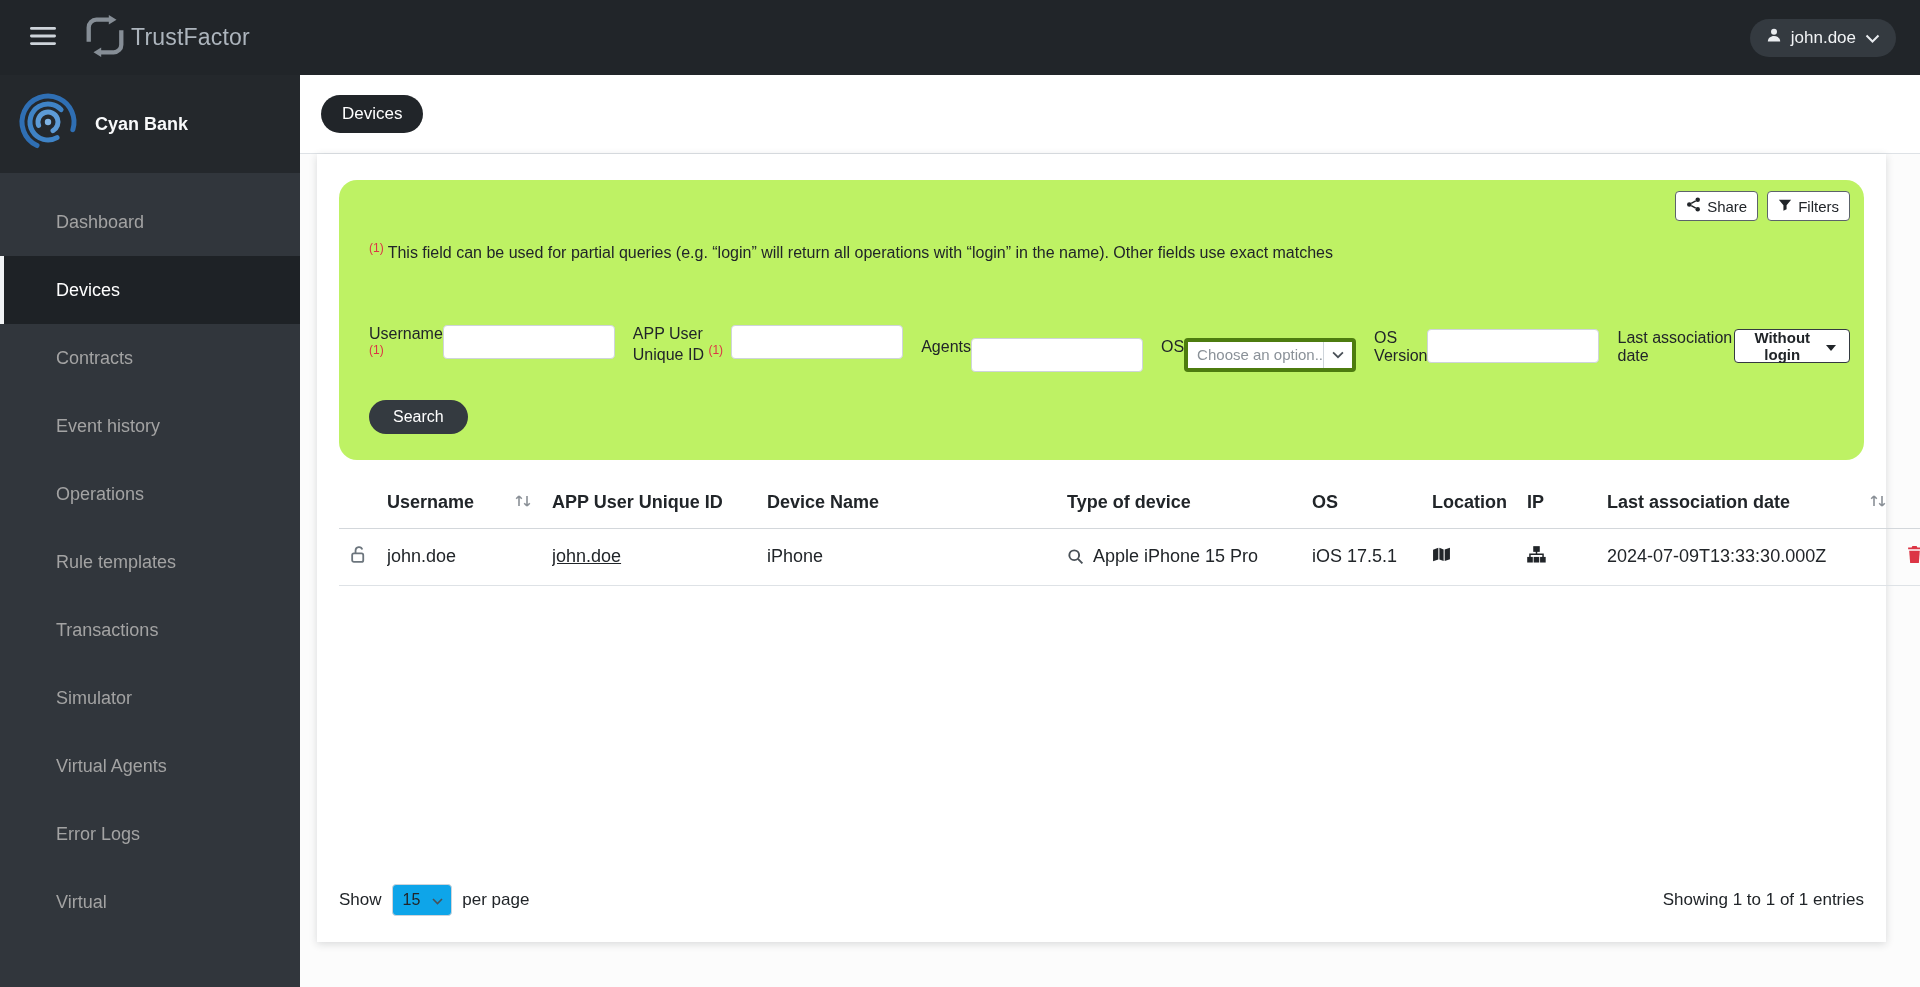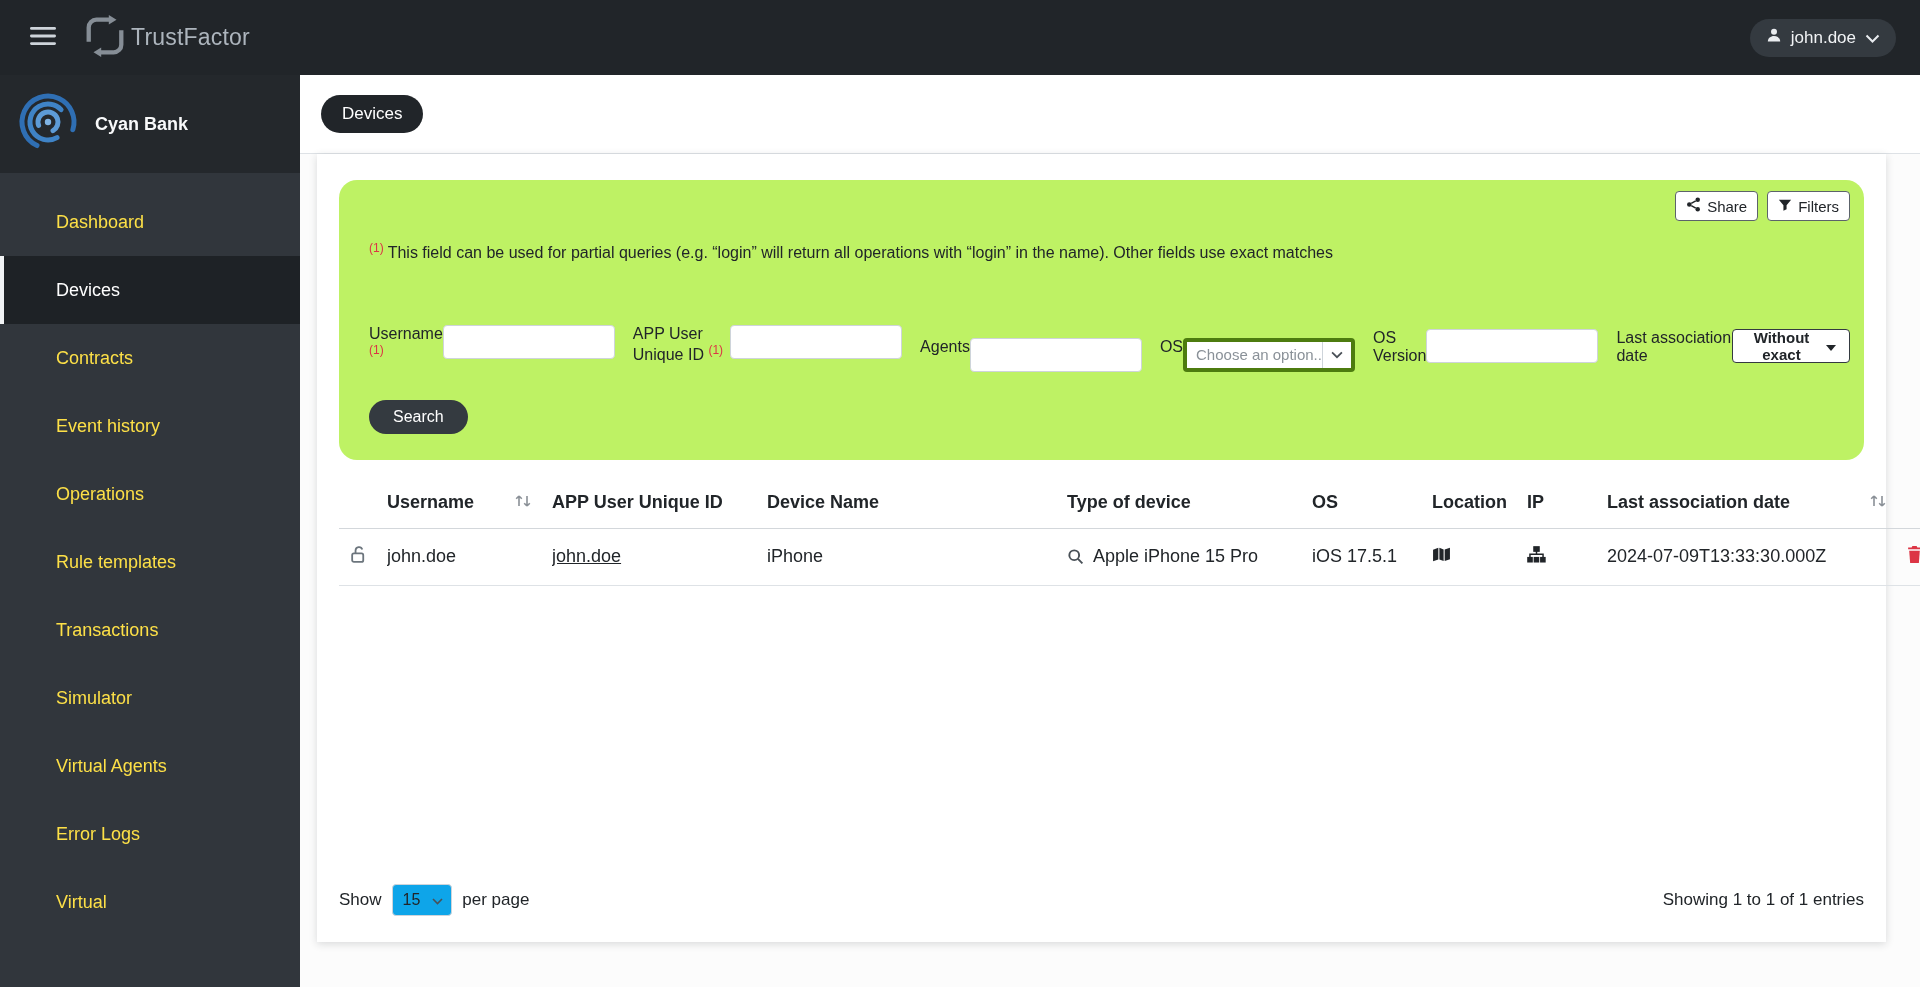--- a/index.html
+++ b/index.html
@@ -17,21 +17,21 @@
   .topbar-spacer { flex:1; }
   .user-pill { background:#343a40; border:none; color:#f1f3f5; height:38px; border-radius:19px;
     display:flex; align-items:center; gap:9px; padding:0 16px; font-size:17px; cursor:pointer; }
 
   
   .lower { flex:1; display:flex; min-height:0; }
   .sidebar { width:300px; background:#31363c; display:flex; flex-direction:column; flex:0 0 auto; }
   .org { height:98px; background:#24282c; display:flex; align-items:center; gap:15px; padding:0 16px; }
   .org-name { color:#f8f9fa; font-weight:bold; font-size:18px; }
   .nav { padding-top:15px; display:flex; flex-direction:column; }
-  .nav-item { height:68px; display:flex; align-items:center; padding-left:56px; color:#fde047; font-size:18px; cursor:pointer; }
+  .nav-item { height:68px; display:flex; align-items:center; padding-left:56px; color:#a3a3a3; font-size:18px; cursor:pointer; }
   .nav-item.active { background:#1e2226; border-left:4px solid #f1f3f5; padding-left:52px; color:#fff; }
 
   .main { flex:1; display:flex; flex-direction:column; background:#fcfcfc; min-width:0; }
   .page-head { height:79px; background:#fff; display:flex; align-items:center; padding-left:21px; border-bottom:1px solid #dee2e6; flex:0 0 auto; }
   .page-title-pill { background:#212529; color:#fff; font-size:17px; padding:9px 21px; border-radius:19px; }
 
   .content { flex:1; min-height:0; }
   .panel { margin:0 34px 0 17px; height:788px; background:#fff; box-shadow:0 2px 8px rgba(33,37,41,.16);
     padding:26px 22px 26px; display:flex; flex-direction:column; }
 
@@ -225,21 +225,21 @@
                 </span>
               </div>
             </div>
             <div class="field">
               <label><span>OS Version</span></label>
               <input type="text" value="" style="">
             </div>
             <div class="field">
               <label><span>Last association date</span></label>
               <button class="dropdown-btn">
-                <span>Without exact</span>
+                <span>Without login</span>
                 <span>
                   <svg width="10" height="6" viewBox="0 0 10 6">
                       <path d="M0 0h10L5 6z" fill="#212529"></path>
                     </svg>
                 </span>
               </button>
             </div>
           </div>
 
           <button class="search-btn">Search</button>

